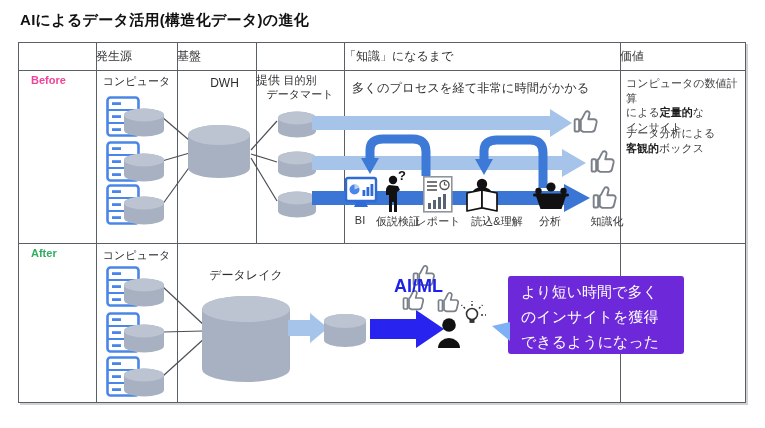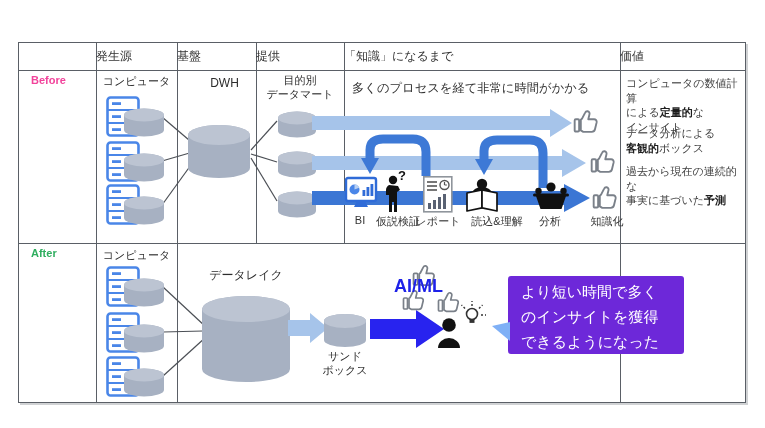--- a/index.html
+++ b/index.html
@@ -29,36 +29,37 @@
   .bubble::before{content:"";position:absolute;left:-16px;top:46px;width:0;height:0;
           border-top:4px solid transparent;border-bottom:15px solid transparent;
           border-right:18px solid #7FB0F6;}
   svg.overlay{position:absolute;left:0;top:0;z-index:2;pointer-events:none;}
 </style>
 </head>
 <body>
 
 <div class="canvas">
 
+  <div class="abs ttl">AIによるデータ活用(構造化データ)の進化</div>
 
   <div class="touter"></div>
   <div class="tline" style="left:18px;top:70px;width:728px;height:1px;"></div>
   <div class="tline" style="left:18px;top:243px;width:728px;height:1px;"></div>
   <div class="tline" style="left:96px;top:42px;width:1px;height:201px;"></div>
   <div class="tline" style="left:177px;top:42px;width:1px;height:201px;"></div>
   <div class="tline" style="left:256px;top:42px;width:1px;height:201px;"></div>
   <div class="tline" style="left:344px;top:42px;width:1px;height:201px;"></div>
   <div class="tline" style="left:620px;top:42px;width:1px;height:201px;"></div>
   <div class="tline" style="left:96px;top:243px;width:1px;height:160px;"></div>
   <div class="tline" style="left:177px;top:243px;width:1px;height:160px;"></div>
   <div class="tline" style="left:620px;top:243px;width:1px;height:160px;"></div>
 
   <div class="abs hdr" style="left:96px;width:81px;">発生源</div>
   <div class="abs hdr" style="left:177px;width:79px;">基盤</div>
-  <div class="abs hdr" style="left:256px;width:88px;">提供</div>
+  <div class="abs hdr" style="left:256px;width:88px;margin-top:24px;">提供</div>
   <div class="abs hdr" style="left:344px;width:276px;">「知識」になるまで</div>
   <div class="abs hdr" style="left:620px;width:126px;">価値</div>
 
   <div class="abs rowlab before-c" style="left:23px;top:74px;">Before</div>
   <div class="abs rowlab after-c" style="left:23px;top:247px;">After</div>
 
   <div class="abs lbl" style="left:96px;top:75px;width:81px;">コンピュータ</div>
   <div class="abs lbl" style="left:177px;top:76px;width:79px;font-size:12px;padding-left:8px;">DWH</div>
   <div class="abs lbl pre" style="left:250px;top:74px;width:100px;">目的別
 データマート</div>
@@ -69,27 +70,23 @@
   <div class="abs step" style="left:412px;width:52px;">レポート</div>
   <div class="abs step" style="left:462px;width:70px;">読込&amp;理解</div>
   <div class="abs step" style="left:532px;width:36px;">分析</div>
   <div class="abs step" style="left:586px;width:42px;font-family:Liberation Mono, monospace;">知識化</div>
 
   <div class="abs val pre" style="top:76px;"><span>コンピュータの数値計算
 による</span><b>定量的</b><span>な
 インサイト</span></div>
   <div class="abs val pre" style="top:126px;"><span>データ分析による
 </span><b>客観的</b><span>ボックス</span></div>
-  <div class="abs val pre" style="top:164px;"><span>過去から現在の連続的な
-事実に基づいた</span><b>予測</b><span></span></div>
 
   <div class="abs lbl" style="left:96px;top:249px;width:81px;">コンピュータ</div>
   <div class="abs lbl" style="left:196px;top:268px;width:100px;font-size:12px;">データレイク</div>
-  <div class="abs lbl pre" style="left:315px;top:350px;width:60px;">サンド
-ボックス</div>
   <div class="abs aiml">AI/ML</div>
   <div class="abs bubble pre">より短い時間で多く
 のインサイトを獲得
 できるようになった</div>
 
   <svg class="overlay" width="765" height="428" viewBox="0 0 765 428">
     <defs>
       <symbol id="server" viewBox="0 0 58 46">
         <rect x="1.5" y="1.5" width="31" height="38" rx="3" fill="#fff" stroke="#4A86E8" stroke-width="2.6"></rect>
         <line x1="1.5" y1="14" x2="32.5" y2="14" stroke="#4A86E8" stroke-width="2"></line>

